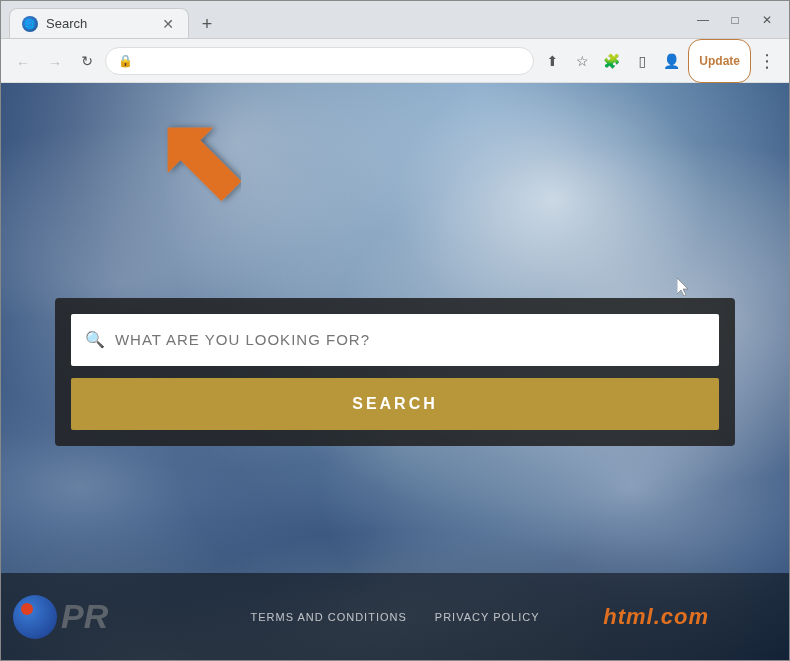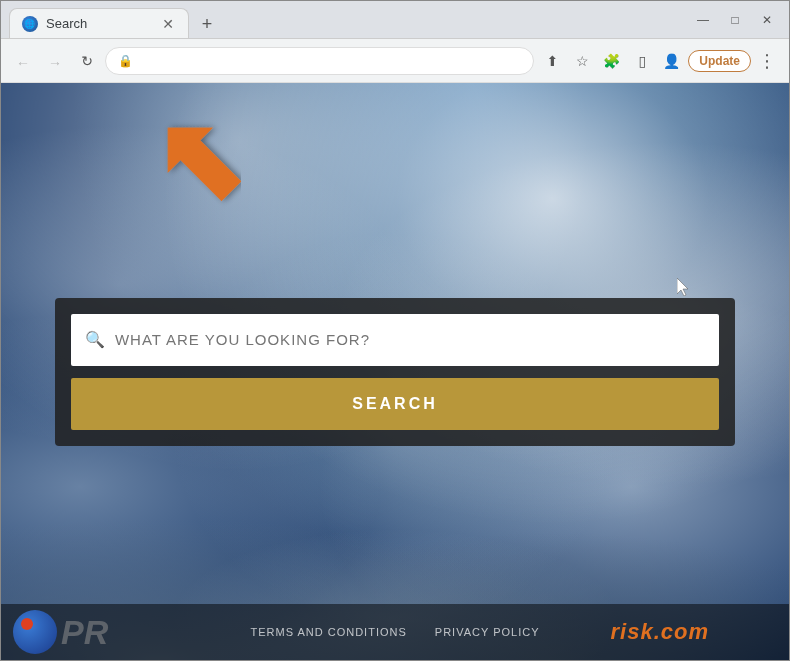--- a/index.html
+++ b/index.html
@@ -153,21 +153,21 @@
       height: 28px;
       display: flex;
       align-items: center;
       justify-content: center;
       cursor: pointer;
       border-radius: 50%;
       font-size: 14px;
       color: #555;
     }
     .update-btn {
-      height: 22px;
+      height: 44px;
       padding: 0 10px;
       background: white;
       border: 1px solid #c07c3e;
       border-radius: 13px;
       font-size: 12px;
       color: #c07c3e;
       cursor: pointer;
       font-weight: bold;
     }
     .menu-btn {
@@ -283,21 +283,21 @@
       cursor: pointer;
       text-transform: uppercase;
     }
 
     
     .footer-bar {
       position: absolute;
       bottom: 0;
       left: 0;
       right: 0;
-      height: 56px;
+      height: 87px;
       background: rgba(0,0,0,0.5);
       display: flex;
       align-items: center;
       justify-content: center;
       gap: 40px;
     }
     .logo-ball {
       width: 40px;
       height: 40px;
       border-radius: 50%;
@@ -429,17 +429,17 @@
       </svg>
     </div>
 
     <div class="footer-bar">
       <div class="logo-ball" style="position:absolute;left:12px;width:44px;height:44px;border-radius:50%;background:radial-gradient(circle at 35% 35%,#3a7bd5,#1a3a8a);"></div>
       <span class="pr-logo" style="position:absolute;left:60px;font-size:34px;font-weight:bold;color:rgba(140,140,140,0.55);font-style:italic;">PR</span>
       <div class="footer-links">
         <a class="footer-link">TERMS AND CONDITIONS</a>
         <a class="footer-link">PRIVACY POLICY</a>
       </div>
-      <span class="risk-logo">risk.com</span>
+      <span class="risk-logo">html.com</span>
     </div>
   </div>
 
 </div>
 
 </body></html>

